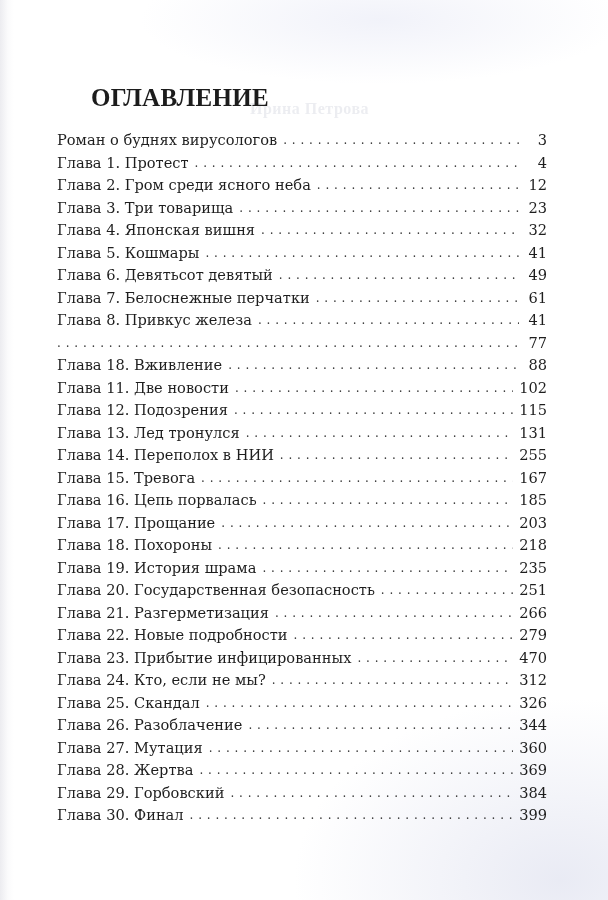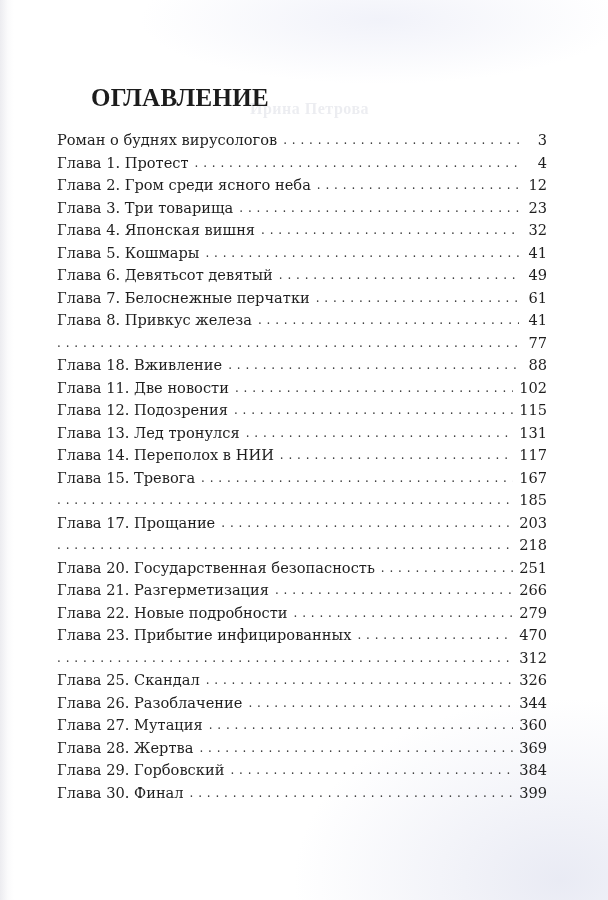--- a/index.html
+++ b/index.html
@@ -166,61 +166,69 @@
         <span class="toc-page">115</span>
       </li>
     <li class="toc-row">
         <span class="toc-label">Глава 13. Лед тронулся</span>
         <span class="toc-dots"></span>
         <span class="toc-page">131</span>
       </li>
     <li class="toc-row">
         <span class="toc-label">Глава 14. Переполох в НИИ</span>
         <span class="toc-dots"></span>
-        <span class="toc-page">117</span>
+        <span class="toc-page">255</span>
       </li>
     <li class="toc-row">
         <span class="toc-label">Глава 15. Тревога</span>
         <span class="toc-dots"></span>
         <span class="toc-page">167</span>
       </li>
     <li class="toc-row">
+        <span class="toc-label">Глава 16. Цепь порвалась</span>
         <span class="toc-dots"></span>
         <span class="toc-page">185</span>
       </li>
     <li class="toc-row">
         <span class="toc-label">Глава 17. Прощание</span>
         <span class="toc-dots"></span>
         <span class="toc-page">203</span>
       </li>
     <li class="toc-row">
+        <span class="toc-label">Глава 18. Похороны</span>
         <span class="toc-dots"></span>
         <span class="toc-page">218</span>
       </li>
     <li class="toc-row">
+        <span class="toc-label">Глава 19. История шрама</span>
+        <span class="toc-dots"></span>
+        <span class="toc-page">235</span>
+      </li>
+    <li class="toc-row">
         <span class="toc-label">Глава 20. Государственная безопасность</span>
         <span class="toc-dots"></span>
         <span class="toc-page">251</span>
       </li>
     <li class="toc-row">
         <span class="toc-label">Глава 21. Разгерметизация</span>
         <span class="toc-dots"></span>
         <span class="toc-page">266</span>
       </li>
     <li class="toc-row">
         <span class="toc-label">Глава 22. Новые подробности</span>
         <span class="toc-dots"></span>
         <span class="toc-page">279</span>
       </li>
     <li class="toc-row">
         <span class="toc-label">Глава 23. Прибытие инфицированных</span>
         <span class="toc-dots"></span>
         <span class="toc-page">470</span>
       </li>
     <li class="toc-row">
+        <span class="toc-label">Глава 24. Кто, если не мы?</span>
         <span class="toc-dots"></span>
         <span class="toc-page">312</span>
       </li>
     <li class="toc-row">
         <span class="toc-label">Глава 25. Скандал</span>
         <span class="toc-dots"></span>
         <span class="toc-page">326</span>
       </li>
     <li class="toc-row">
         <span class="toc-label">Глава 26. Разоблачение</span>

